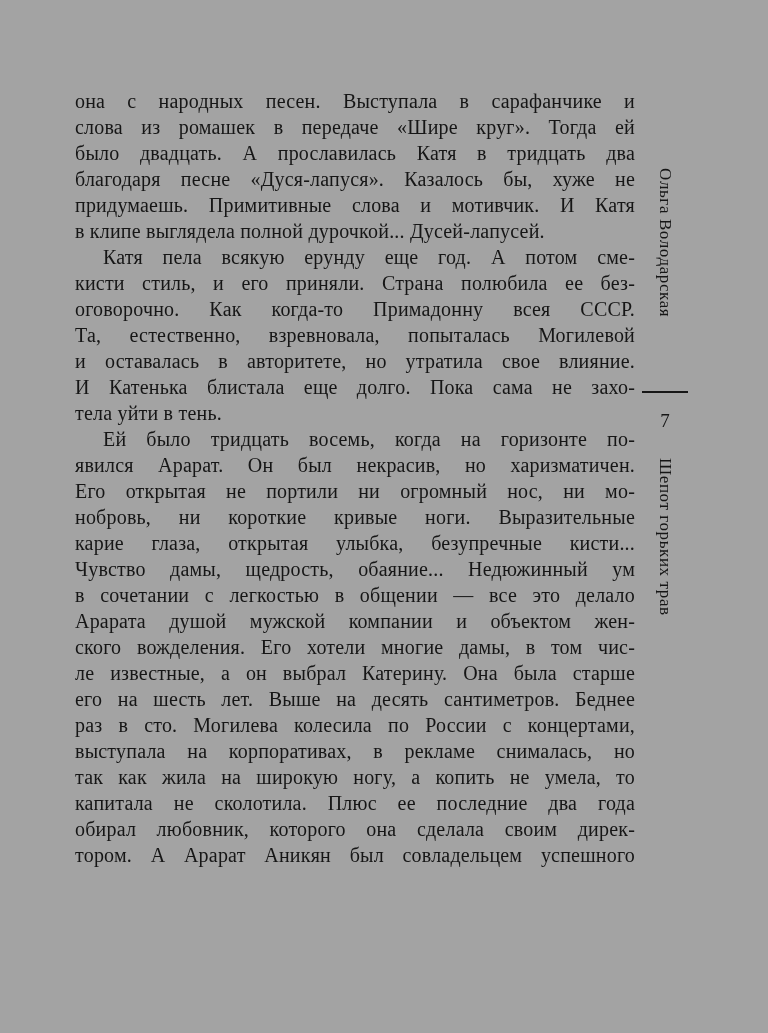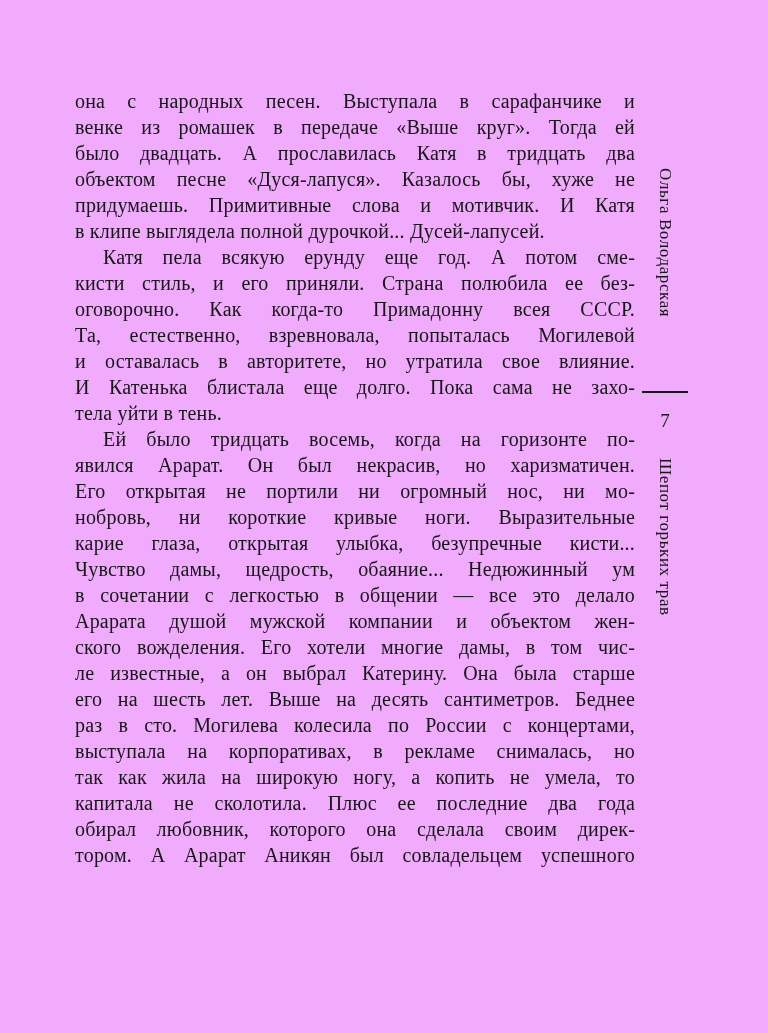--- a/index.html
+++ b/index.html
@@ -1,19 +1,19 @@
 <!DOCTYPE html>
 <html><head>
 <meta charset="utf-8">
 <style>
   html,body{margin:0;padding:0;background:#ffffff;}
   .page{
     position:relative;
     width:768px;height:1033px;
-    background:#f0abfc;
+    background:#a3a3a3;
     color:#161616;
     font-family:"Liberation Serif","DejaVu Serif",serif;
     overflow:hidden;
   }
   .text-block{
     position:absolute;
     left:75px;top:88px;width:560px;
     font-size:20px;
     line-height:26px;
     letter-spacing:0.2px;
@@ -60,23 +60,23 @@
   }
 </style>
 </head>
 <body>
 
 <div class="page">
 
   <div class="text-block">
       <div class="paragraph">
         <div class="line just">она с народных песен. Выступала в сарафанчике и</div>
-        <div class="line just">венке из ромашек в передаче «Выше круг». Тогда ей</div>
+        <div class="line just">слова из ромашек в передаче «Шире круг». Тогда ей</div>
         <div class="line just">было двадцать. А прославилась Катя в тридцать два</div>
-        <div class="line just">объектом песне «Дуся-лапуся». Казалось бы, хуже не</div>
+        <div class="line just">благодаря песне «Дуся-лапуся». Казалось бы, хуже не</div>
         <div class="line just">придумаешь. Примитивные слова и мотивчик. И Катя</div>
         <div class="line">в клипе выглядела полной дурочкой... Дусей-лапусей.</div>
       </div>
       <div class="paragraph">
         <div class="line indent just">Катя пела всякую ерунду еще год. А потом сме-</div>
         <div class="line just">кисти стиль, и его приняли. Страна полюбила ее без-</div>
         <div class="line just">оговорочно. Как когда-то Примадонну всея СССР.</div>
         <div class="line just">Та, естественно, взревновала, попыталась Могилевой</div>
         <div class="line just">и оставалась в авторитете, но утратила свое влияние.</div>
         <div class="line just">И Катенька блистала еще долго. Пока сама не захо-</div>

